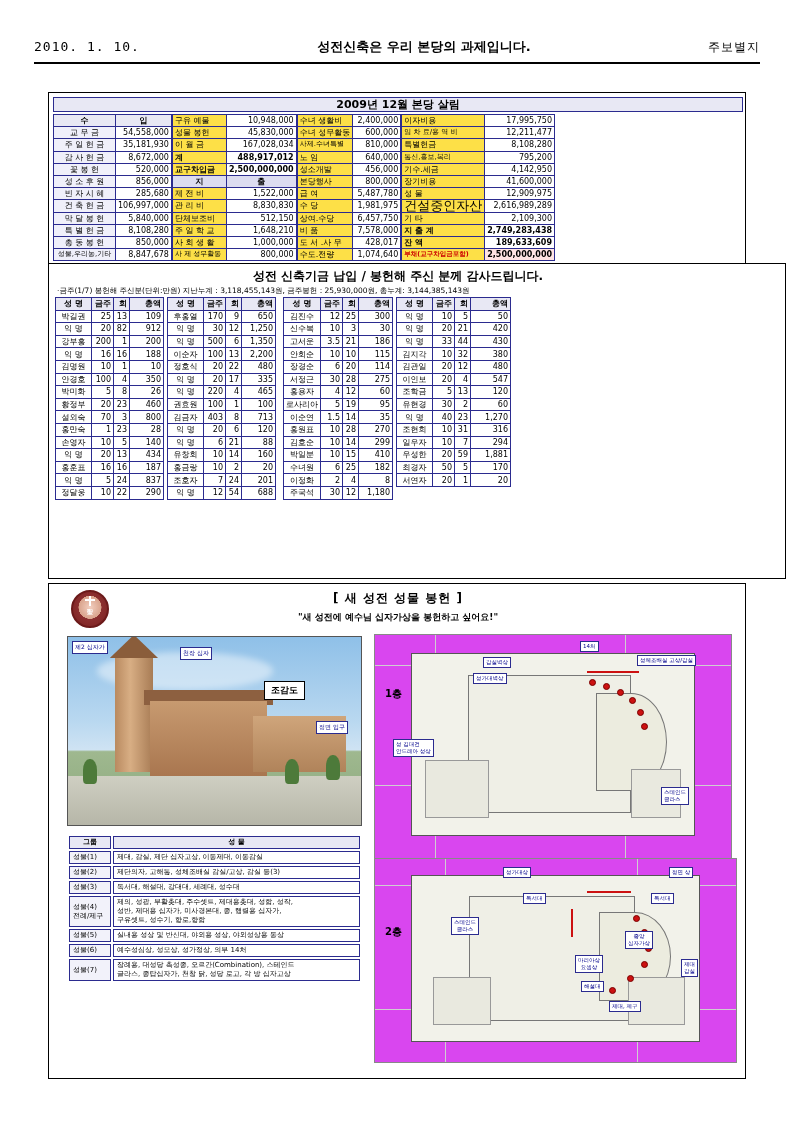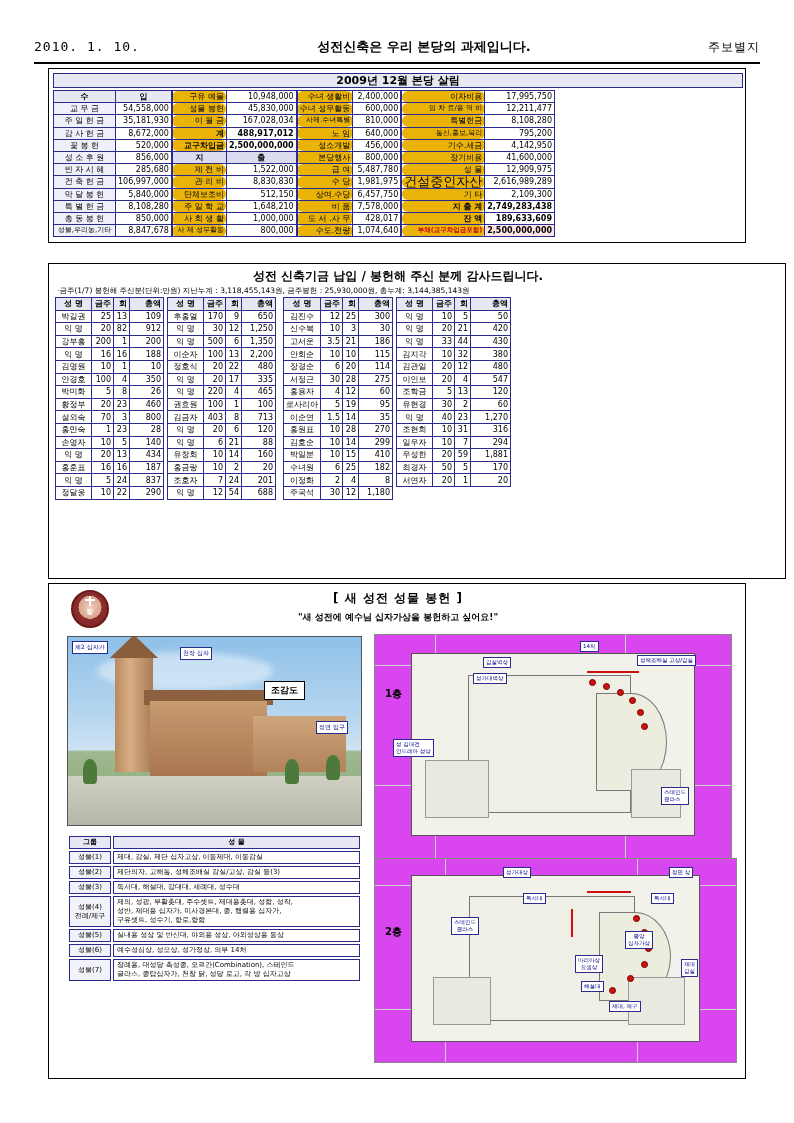--- a/index.html
+++ b/index.html
@@ -23,21 +23,21 @@
   .doc-header .slogan { font-size:13px; font-weight:bold; letter-spacing:0px; }
   .doc-header .right { font-size:12px; }
   .header-rule { position:absolute; top:62px; left:34px; width:726px; height:2px; background:#000; }
 
   
   .frame {
     position:absolute;
     border:1px solid #000;
     background:#fff;
   }
-  #frame-finance { left:48px; top:68px; width:698px; height:175px; }
+  #frame-finance { left:48px; top:92px; width:698px; height:175px; }
   #frame-donors  { left:48px; top:263px; width:738px; height:316px; }
   #frame-temple  { left:48px; top:583px; width:698px; height:496px; }
 
   
   table.g { border-collapse:collapse; }
   table.g td, table.g th {
     border:1px solid #2b2b8f;
     font-size:8px;
     padding:0 2px;
     height:12px;
@@ -54,21 +54,21 @@
   .red { color:#cc0000; }
   .redbg { background:#ffe4e4; font-weight:bold; }
 
   
   #fin-wrap { position:absolute; left:4px; top:4px; width:690px; }
   #fin-title { width:690px; }
   #fin-cols { display:flex; gap:0px; margin-top:2px; }
   table.fin td { height:12.2px; }
   .fin-lab { background:#f0f0fa; text-align:center; width:62px; }
   .fin-val { text-align:right; width:52px; }
-  .fin-lab2 { background:#eab308; text-align:right; width:54px;border-radius:6px; }
+  .fin-lab2 { background:#fde047; text-align:left; width:54px; }
   .fin-val2 { text-align:right; width:48px; }
   .split-hd { background:#dcdcf0; font-weight:bold; text-align:center; }
 
   
   #don-title {
     position:absolute; left:0; top:4px; width:698px; text-align:center;
     font-size:12px; font-weight:bold;
   }
   #don-sub {
     position:absolute; left:8px; top:22px; width:684px;
@@ -155,21 +155,21 @@
     position:absolute; font-size:10px; font-weight:bold;
   }
   .plan-callout {
     position:absolute; background:#fff; border:1px solid #2b2b8f;
     font-size:5.5px; line-height:7px; padding:1px 2px; color:#00008b; white-space:nowrap;
   }
 
   
   #goods { position:absolute; left:18px; top:250px; width:295px; }
   table.goods td { border:1px solid #2b2b8f; font-size:7px; padding:1px 3px; line-height:9px; }
-  table.goods .gc1 { width:42px; text-align:center; background:#f2f2fa; }
+  table.goods .gc1 { width:42px; background:#f2f2fa; }
   table.goods .gc2 { text-align:left; }
   table.goods .ghd { background:#e8e8f4; font-weight:bold; text-align:center; }
 </style>
 </head>
 <body>
 
 <div class="page">
 
   <div class="doc-header">
     <div class="date">2010. 1. 10.</div>

